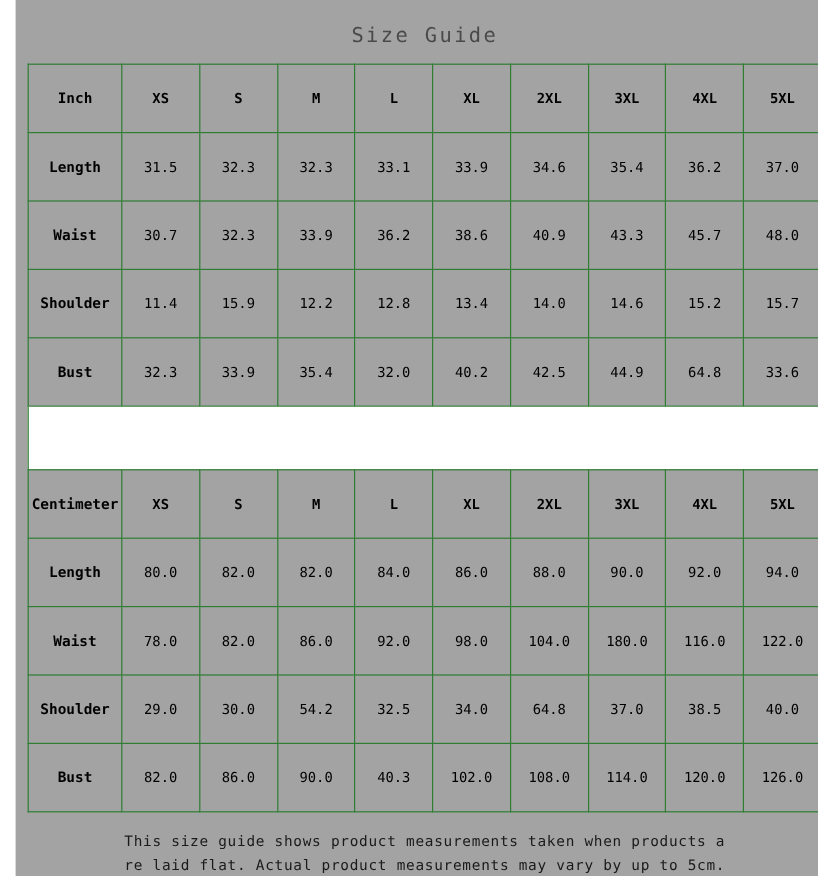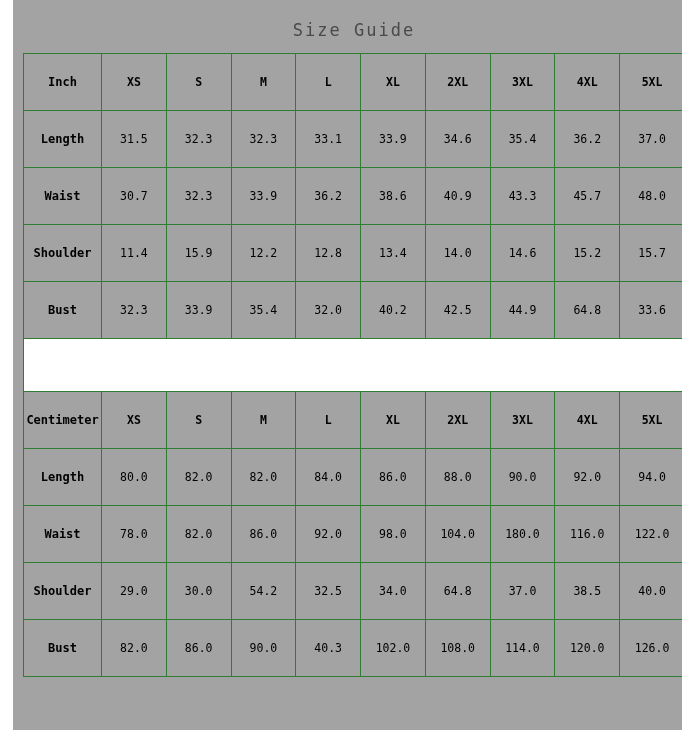--- a/index.html
+++ b/index.html
@@ -241,15 +241,17 @@
         <td>102.0</td>
         <td>108.0</td>
         <td>114.0</td>
         <td>120.0</td>
         <td>126.0</td>
       </tr>
     </tbody>
   </table>
 
   <div class="footer">
+    <div>This size guide shows product measurements taken when products a</div>
+    <div>re laid flat. Actual product measurements may vary by up to 5cm.</div>
   </div>
 
 </div>
 
 </body></html>

